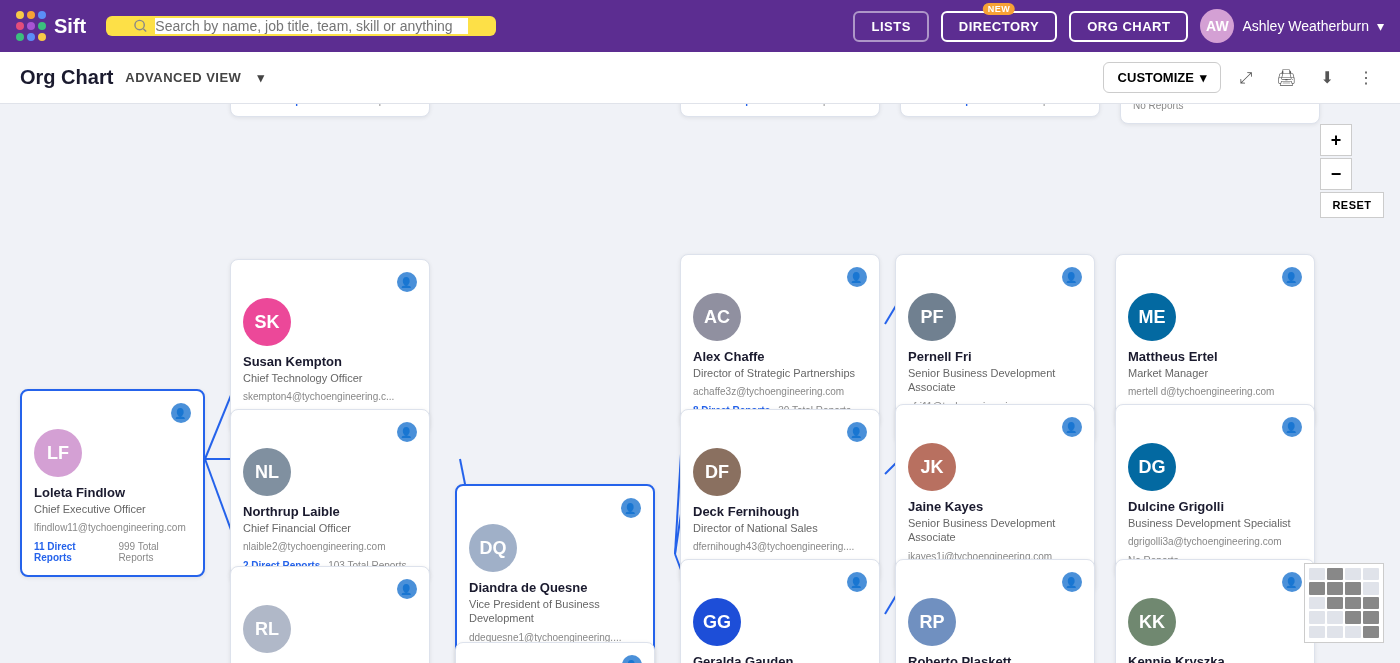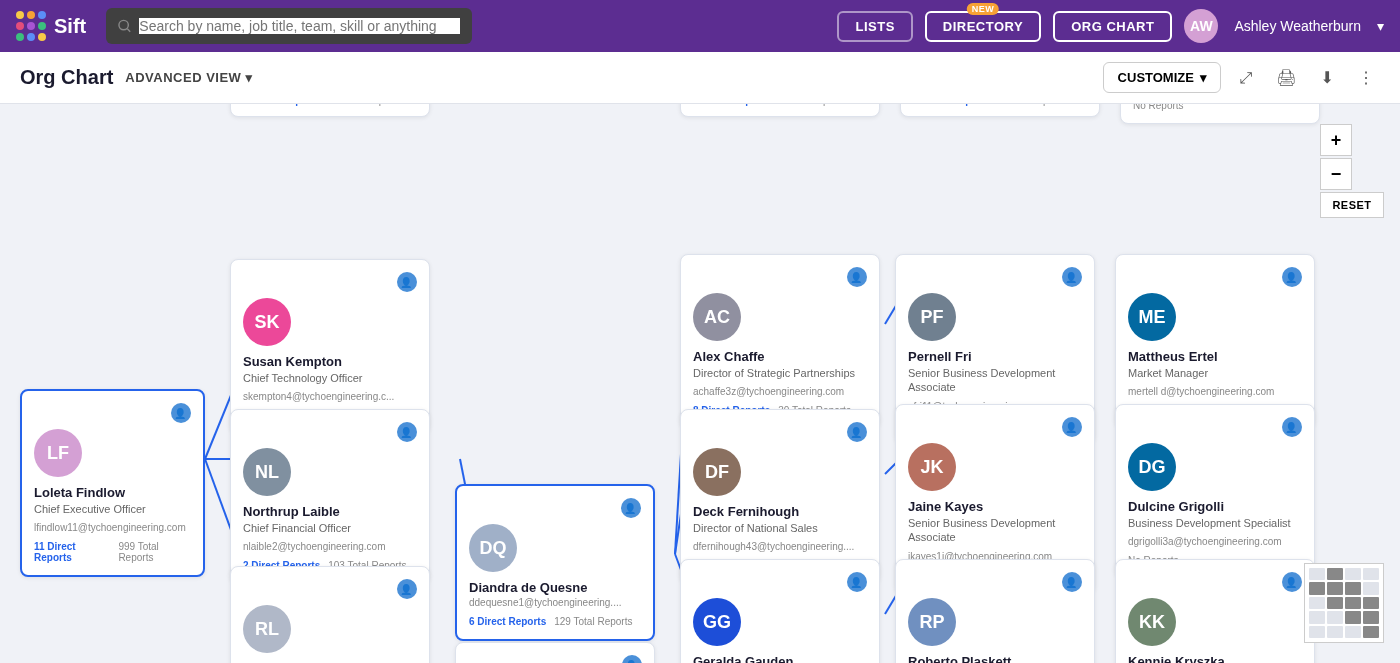--- a/index.html
+++ b/index.html
@@ -29,26 +29,26 @@
       gap: 3px;
     }
     .logo-dot { width: 8px; height: 8px; border-radius: 50%; }
     .d1{background:#f7c948;} .d2{background:#f7a135;} .d3{background:#5b8ef7;}
     .d4{background:#e44d7b;} .d5{background:#a855d4;} .d6{background:#3bbf7e;}
     .d7{background:#3bbf7e;} .d8{background:#5b8ef7;} .d9{background:#f7c948;}
 
     .search-bar {
       flex: 1;
       max-width: 480px;
-      background: #404040;
+      background: #fde047;
       border-radius: 6px;
       display: flex;
       align-items: center;
-      padding: 0 12px;
-      height: 36px;
+      padding: 0 28px;
+      height: 20px;
       gap: 8px;
     }
     .search-bar input {
       border: none; outline: none; width: 100%; font-size: 14px; color: #555;
     }
     .nav-spacer { flex: 1; }
     .nav-btn {
       background: transparent;
       border: 2px solid rgba(255,255,255,0.5);
       color: white;
@@ -67,21 +67,21 @@
       background: #f7a135;
       color: white;
       font-size: 9px;
       font-weight: 700;
       padding: 1px 5px;
       border-radius: 10px;
     }
     .user-area {
       display: flex;
       align-items: center;
-      gap: 16px;
+      gap: 8px;
       color: white;
       font-size: 14px;
       cursor: pointer;
     }
     .user-avatar {
       width: 34px; height: 34px; border-radius: 50%;
       background: #d4a0d4;
       overflow: hidden;
       display: flex; align-items: center; justify-content: center;
       font-size: 14px; color: white; font-weight: 600;
@@ -98,21 +98,21 @@
       gap: 12px;
     }
     .page-title {
       font-size: 20px;
       font-weight: 700;
       color: #1a1a2e;
     }
     .advanced-view-btn {
       display: flex;
       align-items: center;
-      gap: 4px;
+      gap: 16px;
       background: none;
       border: none;
       font-size: 13px;
       font-weight: 600;
       color: #444;
       cursor: pointer;
       text-transform: uppercase;
       letter-spacing: 0.5px;
     }
     .second-nav-spacer { flex: 1; }
@@ -501,20 +501,21 @@
       <div class="card-name">Royal Landell</div>
 
     </div>
 
     <div class="org-card highlighted" style="top:380px; left:455px;">
       <div class="card-header">
         <div class="card-user-icon">👤</div>
       </div>
       <div class="card-avatar" style="background:#a0b0c8;">DQ</div>
       <div class="card-name">Diandra de Quesne</div>
+      <div class="card-title">Vice President of Business Development</div>
       <div class="card-email">ddequesne1@tychoengineering....</div>
       <div class="card-stats">
         <span class="stat-direct">6 Direct Reports</span>
         <span class="stat-total">129 Total Reports</span>
       </div>
     </div>
 
     <div class="org-card" style="top:538px; left:455px;">
       <div class="card-header">
         <div class="card-user-icon">👤</div>

